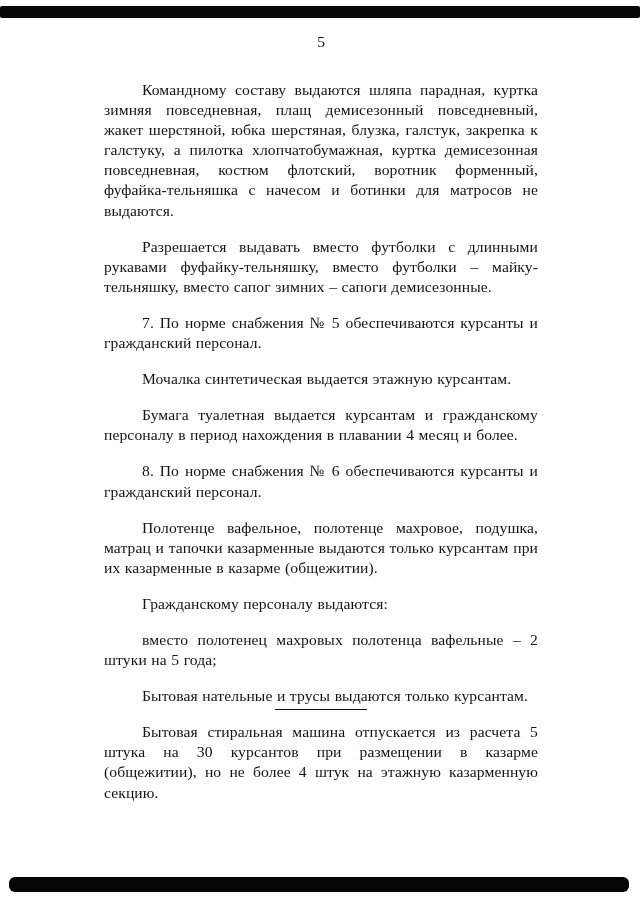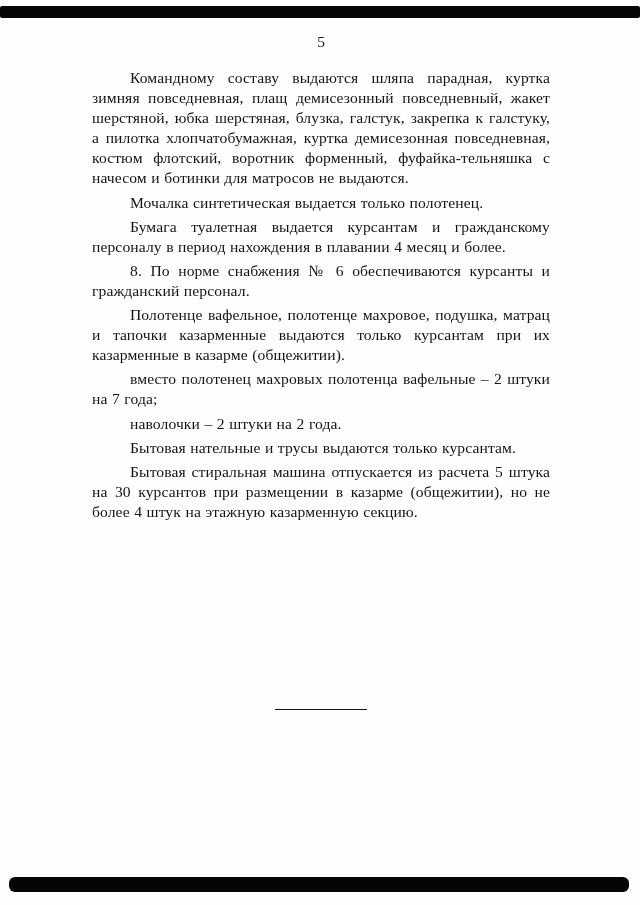--- a/index.html
+++ b/index.html
@@ -49,21 +49,21 @@
     font-size: 15.5px;
     line-height: 20px;
   }
   .text-block {
     position: absolute;
     top: 64px;
     left: 88px;
     width: 466px;
   }
   .para {
-    margin: 4px;
+    margin: 16px;
     text-indent: 38px;
     text-align: justify;
     font-size: 15.6px;
     line-height: 20.1px;
     letter-spacing: 0.1px;
     word-spacing: 0.5px;
   }
   .section-divider {
     width: 92px;
     height: 0;
@@ -74,26 +74,28 @@
 </head>
 <body>
 
 <div class="scan-page">
   <div class="scan-edge-top"></div>
 
   <div class="page-number">5</div>
 
   <div class="text-block">
       <p class="para">Командному составу выдаются шляпа парадная, куртка зимняя повседневная, плащ демисезонный повседневный, жакет шерстяной, юбка шерстяная, блузка, галстук, закрепка к галстуку, а пилотка хлопчатобумажная, куртка демисезонная повседневная, костюм флотский, воротник форменный, фуфайка-тельняшка с начесом и ботинки для матросов не выдаются.</p>
-      <p class="para">Мочалка синтетическая выдается только полотенец.</p>
+      <p class="para">Разрешается выдавать вместо футболки с длинными рукавами фуфайку-тельняшку, вместо футболки – майку-тельняшку, вместо сапог зимних – сапоги демисезонные.</p>
+      <p class="para">7. По норме снабжения № 5 обеспечиваются курсанты и гражданский персонал.</p>
+      <p class="para">Мочалка синтетическая выдается этажную курсантам.</p>
       <p class="para">Бумага туалетная выдается курсантам и гражданскому персоналу в период нахождения в плавании 4 месяц и более.</p>
       <p class="para">8. По норме снабжения № 6 обеспечиваются курсанты и гражданский персонал.</p>
       <p class="para">Полотенце вафельное, полотенце махровое, подушка, матрац и тапочки казарменные выдаются только курсантам при их казарменные в казарме (общежитии).</p>
-      <p class="para">вместо полотенец махровых полотенца вафельные – 2 штуки на 7 года;</p>
-      <p class="para">наволочки – 2 штуки на 2 года.</p>
+      <p class="para">Гражданскому персоналу выдаются:</p>
+      <p class="para">вместо полотенец махровых полотенца вафельные – 2 штуки на 5 года;</p>
       <p class="para">Бытовая нательные и трусы выдаются только курсантам.</p>
       <p class="para">Бытовая стиральная машина отпускается из расчета 5 штука на 30 курсантов при размещении в казарме (общежитии), но не более 4 штук на этажную казарменную секцию.</p>
     </div>
 
   <div class="section-divider" style="position: absolute; left: 88px; width: 466px; border-top: none; top: 696.906px;">
       <div style="width: 92px; border-top: 1.6px solid rgb(17, 17, 17); margin: 0px auto;"></div>
     </div>
 
   <div class="scan-edge-bottom"></div>
 </div>

